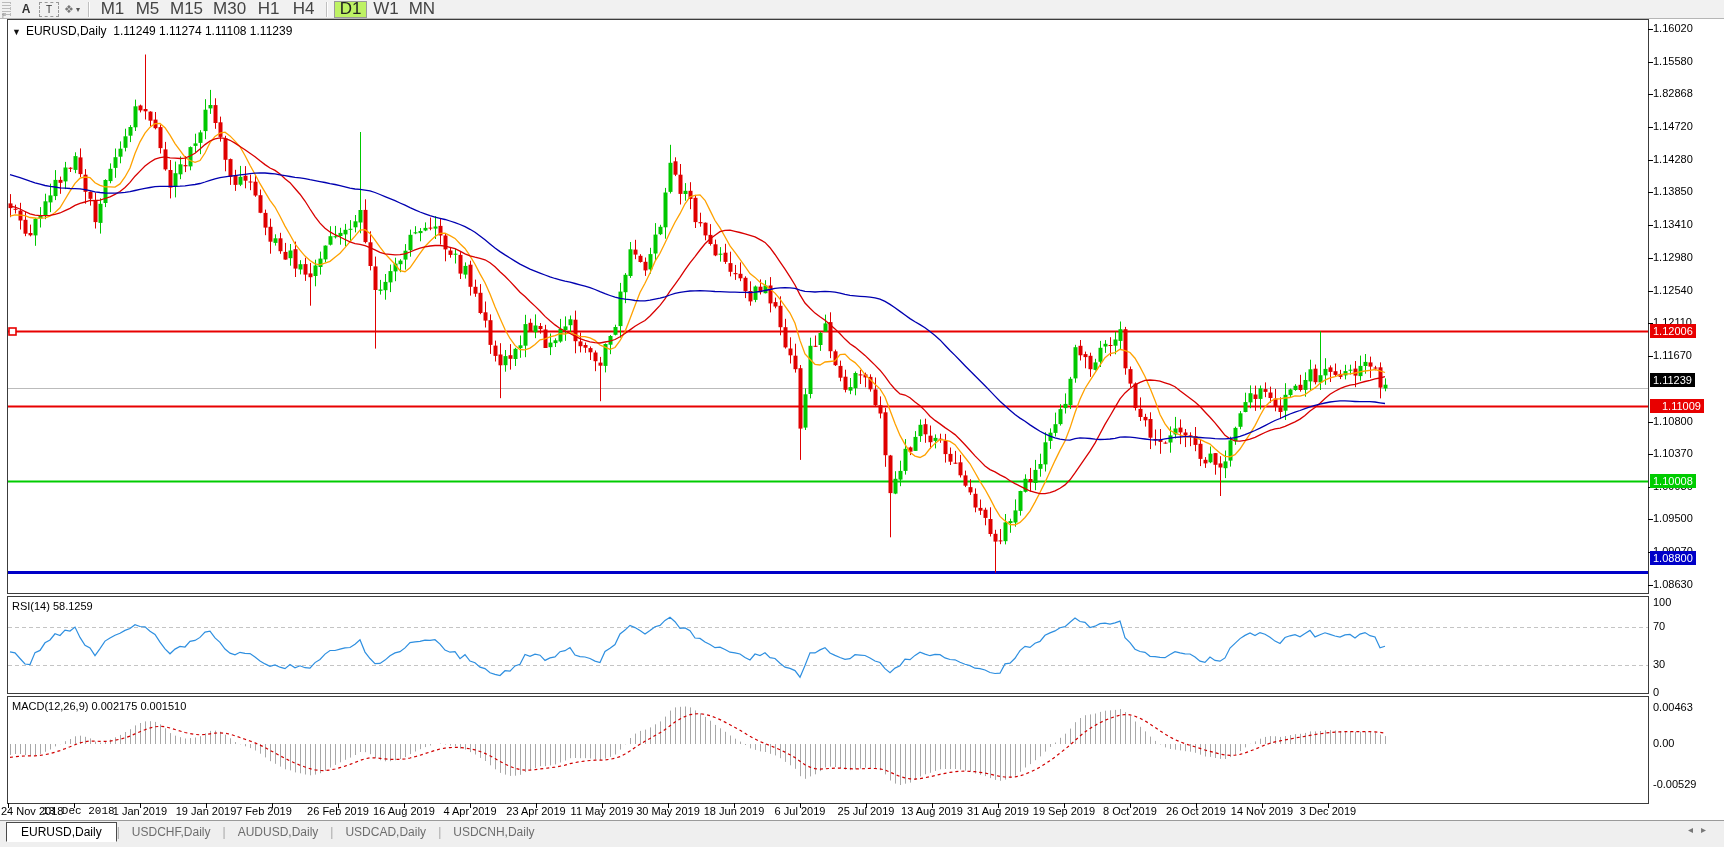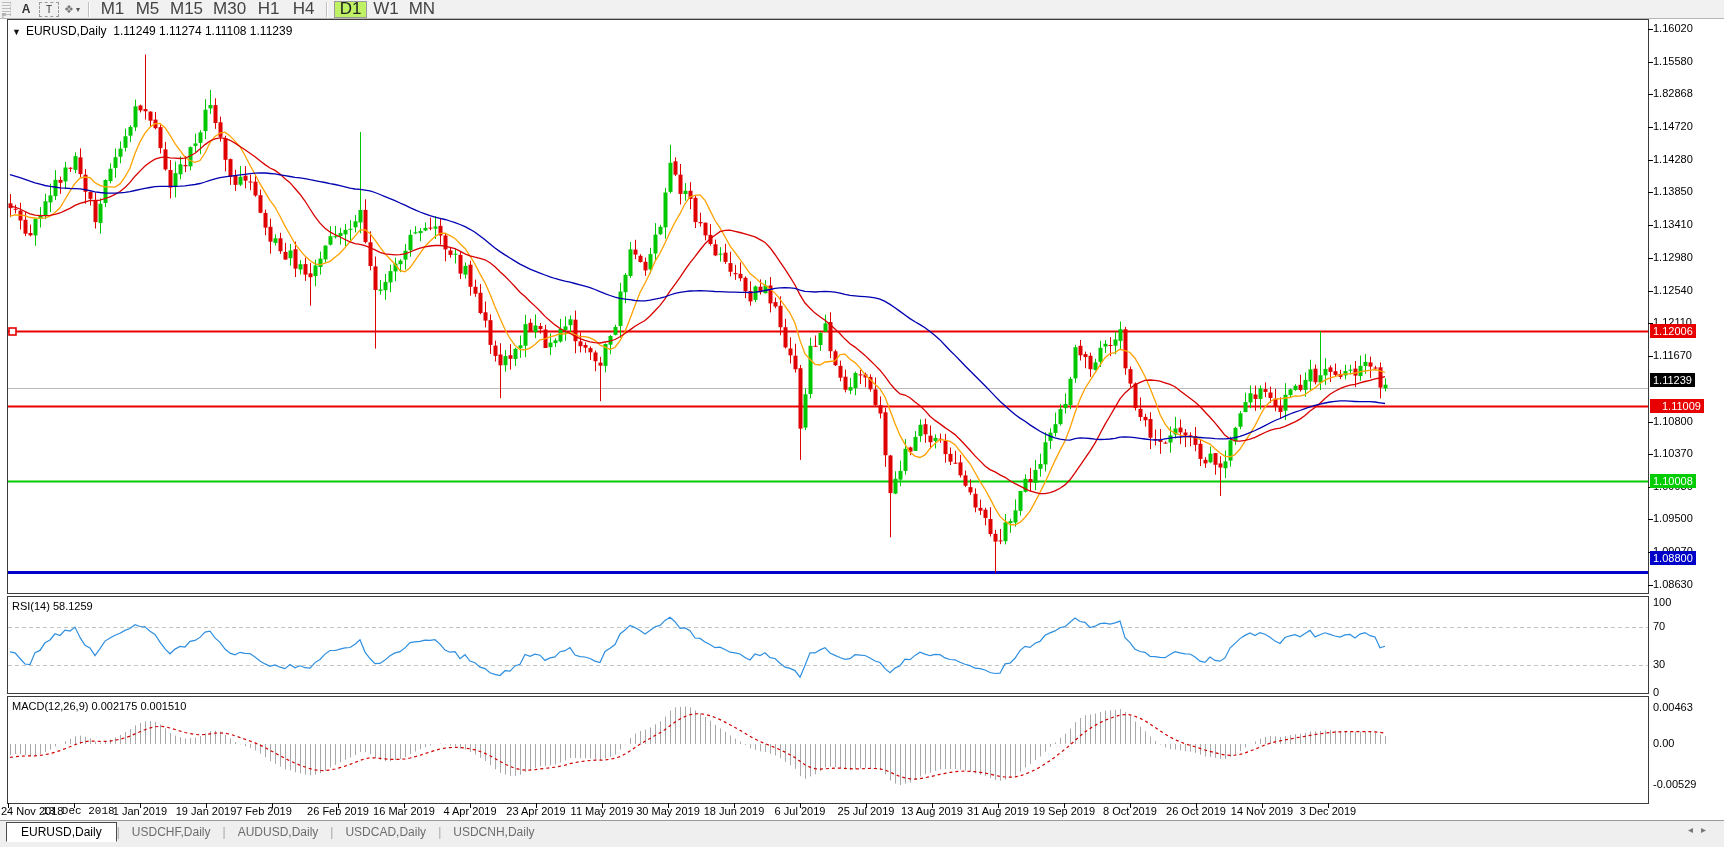--- a/index.html
+++ b/index.html
@@ -1012,21 +1012,21 @@
       <div class="axis-label" style="top:737px;">0.00</div>
       <div class="axis-label" style="top:778px;">-0.00529</div>
     </div>
   <div id="dates">
       <div class="date-label" style="left:1px;">24 Nov 2018</div>
       <div class="date-label" style="left:42px;width:64px;text-align:center;font-family:Liberation Mono, monospace;">13 Dec 2018</div>
       <div class="date-label" style="left:108px;width:64px;text-align:center;">1 Jan 2019</div>
       <div class="date-label" style="left:174px;width:64px;text-align:center;">19 Jan 2019</div>
       <div class="date-label" style="left:232px;width:64px;text-align:center;">7 Feb 2019</div>
       <div class="date-label" style="left:306px;width:64px;text-align:center;">26 Feb 2019</div>
-      <div class="date-label" style="left:372px;width:64px;text-align:center;">16 Mar 2019</div>
+      <div class="date-label" style="left:372px;width:64px;text-align:center;">16 Aug 2019</div>
       <div class="date-label" style="left:438px;width:64px;text-align:center;">4 Apr 2019</div>
       <div class="date-label" style="left:504px;width:64px;text-align:center;">23 Apr 2019</div>
       <div class="date-label" style="left:570px;width:64px;text-align:center;">11 May 2019</div>
       <div class="date-label" style="left:636px;width:64px;text-align:center;">30 May 2019</div>
       <div class="date-label" style="left:702px;width:64px;text-align:center;">18 Jun 2019</div>
       <div class="date-label" style="left:768px;width:64px;text-align:center;">6 Jul 2019</div>
       <div class="date-label" style="left:834px;width:64px;text-align:center;">25 Jul 2019</div>
       <div class="date-label" style="left:900px;width:64px;text-align:center;">13 Aug 2019</div>
       <div class="date-label" style="left:966px;width:64px;text-align:center;">31 Aug 2019</div>
       <div class="date-label" style="left:1032px;width:64px;text-align:center;">19 Sep 2019</div>

